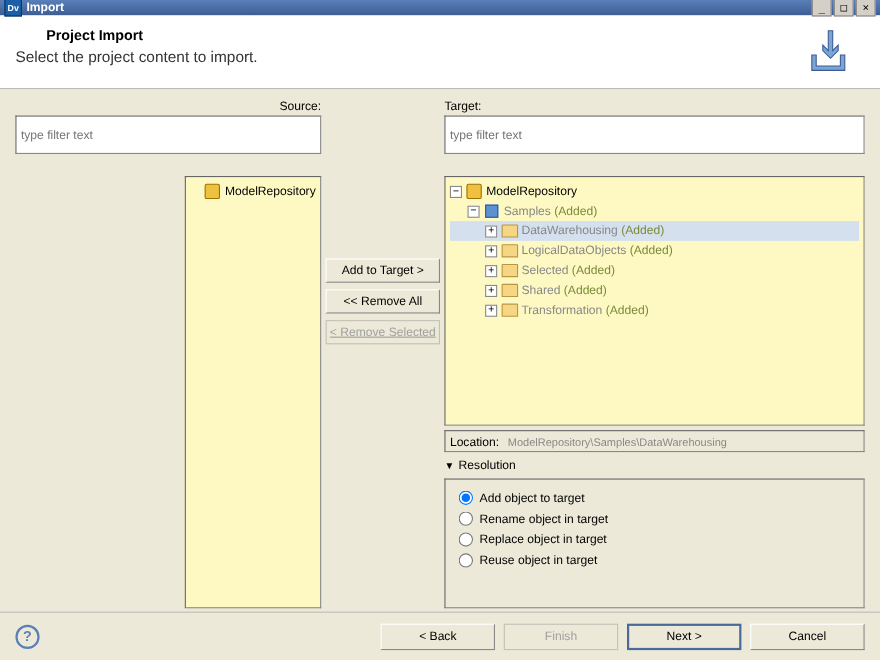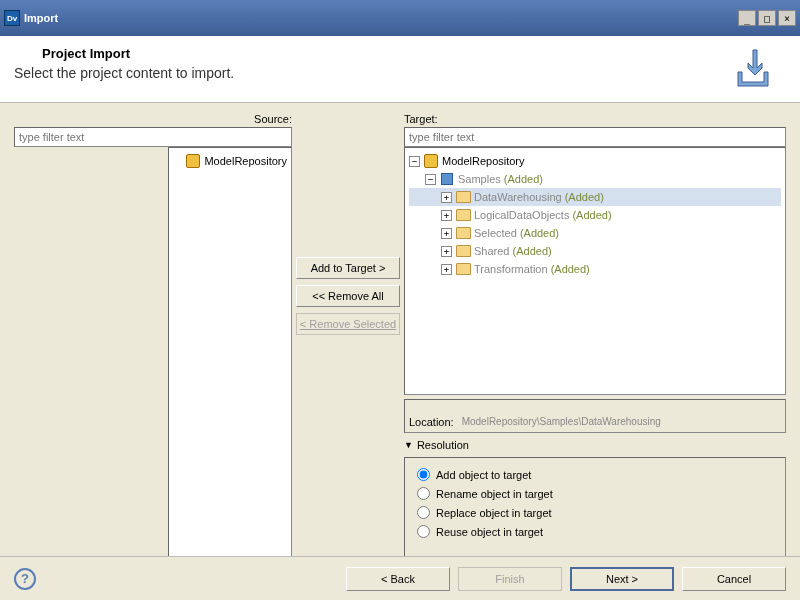--- a/index.html
+++ b/index.html
@@ -1,55 +1,55 @@
 <!DOCTYPE html>
 <html><head>
 <meta charset="utf-8">
 <style>
 * { box-sizing: border-box; margin: 0; padding: 0; font-family: Tahoma, sans-serif; font-size: 11px; }
 body { background: #ece9d8; width: 800px; height: 600px; overflow: hidden; }
 
-.titlebar { height: 36px; background: linear-gradient(#5a7fb8, #3d5d94); display: flex; align-items: center; padding: 0 4px; color: #fff; }
+.titlebar { height: 14px; background: linear-gradient(#5a7fb8, #3d5d94); display: flex; align-items: center; padding: 0 4px; color: #fff; }
 .titlebar .app-icon { width: 16px; height: 16px; background: #1a5fa8; border: 1px solid #0a3560; margin-right: 4px; display: flex; align-items: center; justify-content: center; font-size: 8px; font-weight: bold; color: #fff; }
 .titlebar .title { flex: 1; font-weight: bold; }
 .titlebar .wbtn { width: 18px; height: 16px; background: #d4d0c8; border: 1px solid #888; margin-left: 2px; display: flex; align-items: center; justify-content: center; color: #000; font-size: 10px; font-family: monospace; }
 
 .header { background: #fff; padding: 10px 14px 14px 14px; border-bottom: 1px solid #bbb; display: flex; align-items: flex-start; }
 .header-text { flex: 1; }
 .header h1 { font-size: 13px; font-weight: bold; margin-bottom: 4px; padding-left: 28px; }
 .header p { font-size: 14px; color: #333; }
 .header-icon { width: 42px; height: 42px; margin-right: 10px; }
 
 .main { display: flex; padding: 10px 14px 0 14px; height: 472px; }
 .col-source { width: 278px; display: flex; flex-direction: column; align-items: flex-end; }
 .col-mid { width: 112px; display: flex; flex-direction: column; align-items: center; justify-content: flex-start; padding-top: 144px; gap: 6px; }
 .col-target { flex: 1; display: flex; flex-direction: column; }
 
 .col-label { margin-bottom: 2px; }
-.filter-input { width: 100%; height: 20px; border: 1px solid #888; border-top-color: #666; border-left-color: #666; background: #fff; padding: 2px 4px; color: #888; margin-bottom: 0; }
-.tree { flex: 1; background: #ffffff; border: 1px solid #888; border-top-color: #666; border-left-color: #666; padding: 4px; overflow: auto; }
+.filter-input { width: 100%; height: 35px; border: 1px solid #888; border-top-color: #666; border-left-color: #666; background: #fff; padding: 2px 4px; color: #888; margin-bottom: 20px; }
+.tree { flex: 1; background: #fef9c3; border: 1px solid #888; border-top-color: #666; border-left-color: #666; padding: 4px; overflow: auto; }
 .source-tree { height: 400px; }
 .target-tree { height: 190px; }
 
 .mid-btn { width: 104px; height: 22px; background: #ece9d8; border: 1px solid #888; border-top-color: #fff; border-left-color: #fff; font-size: 11px; cursor: pointer; }
 .mid-btn.disabled { color: #a0a0a0; border: 1px solid #c4c0b8; cursor: default; text-decoration: underline; }
 
 .tree-row { display: flex; align-items: center; height: 18px; white-space: nowrap; }
 .exp { width: 11px; height: 11px; border: 1px solid #888; background: #fff; display: inline-flex; align-items: center; justify-content: center; font-size: 9px; line-height: 1; margin-right: 3px; cursor: pointer; font-family: monospace; }
 .tree-icon { width: 16px; height: 14px; margin-right: 3px; display: inline-flex; align-items: center; justify-content: center; }
 .repo-icon::before { content: ""; width: 12px; height: 12px; background: #f0c040; border: 1px solid #a07000; border-radius: 2px; display: block; }
 .repo-icon::after { content: ""; position: absolute; margin-left: 6px; margin-top: -16px; width: 6px; height: 6px; border-radius: 50%; }
 .dots { width: 12px; display: inline-block; }
 .samples-icon::before { content: ""; width: 10px; height: 10px; background: #5b91d0; border: 1px solid #2b5a99; display: block; }
 .folder-icon::before { content: ""; width: 13px; height: 10px; background: #f5d684; border: 1px solid #bd9540; border-radius: 1px 1px 0 0; display: block; }
 .gray-text { color: #888; }
 .added { color: #7a8a3a; }
 .selected { background: #d4e0ee; }
 
-.loc-bar { display: flex; align-items: flex-start; background: #ece9d8; border: 1px solid #888; border-top-color: #666; border-left-color: #666; height: 20px; margin-top: 4px; padding: 16px 4px; }
+.loc-bar { display: flex; align-items: flex-end; background: #ece9d8; border: 1px solid #888; border-top-color: #666; border-left-color: #666; height: 20px; margin-top: 4px; padding: 2px 4px; }
 .loc-bar .lbl { margin-right: 8px; }
 .loc-bar .val { color: #888; font-size: 10px; }
 
 .res-header { display: flex; align-items: center; margin-top: 6px; cursor: pointer; }
 .res-header .arrow { font-size: 9px; margin-right: 4px; }
 
 .res-panel { border: 1px solid #888; border-top-color: #666; border-left-color: #666; background: #ece9d8; margin-top: 6px; padding: 10px 12px; height: 118px; }
 .radio-row { display: flex; align-items: center; margin-bottom: 6px; }
 .radio-row input { margin-right: 6px; }
 

